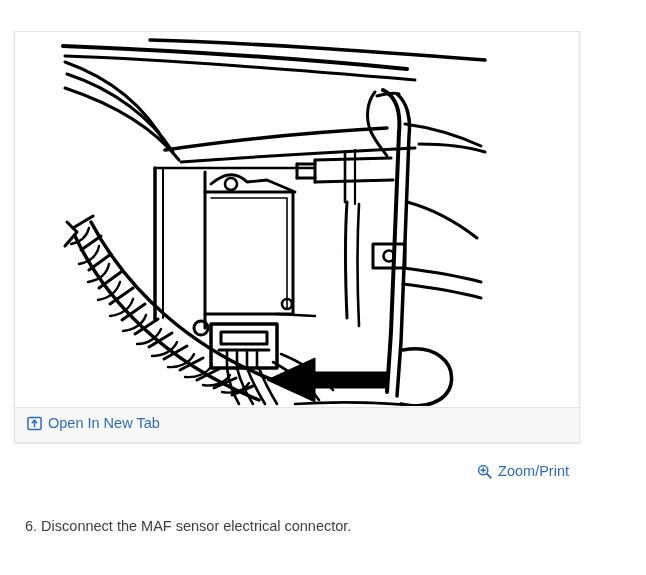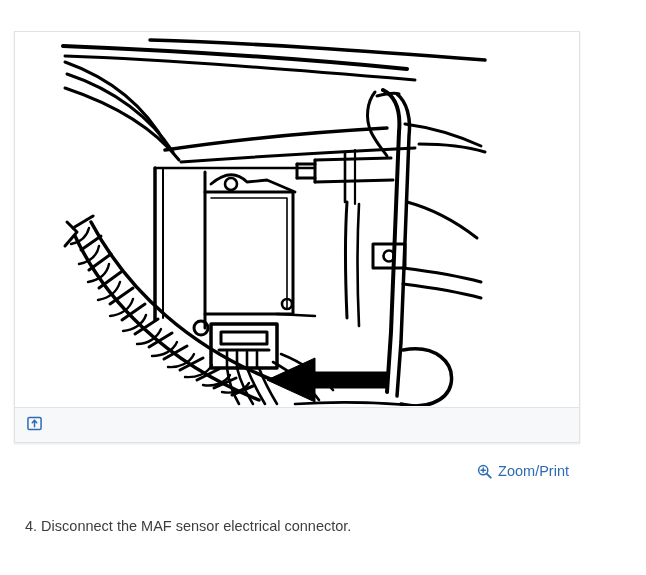--- a/index.html
+++ b/index.html
@@ -212,27 +212,28 @@
     </svg>
   </div>
 
   <div class="viewer-toolbar">
 
     <a class="tool-link left" href="#">
       <svg class="tool-icon" viewBox="0 0 16 16">
         <rect x="1" y="1.5" width="14" height="13" rx="1.5" fill="none" stroke="#2d6cb5" stroke-width="1.6"></rect>
         <path d="M8 11.5 L8 5.2 M8 4.6 L5.6 7.2 M8 4.6 L10.4 7.2" fill="none" stroke="#2d6cb5" stroke-width="1.6" stroke-linecap="round" stroke-linejoin="round"></path>
       </svg>
+      <span>Open In New Tab</span>
     </a>
 
     <a class="tool-link right" href="#">
       <svg class="tool-icon" viewBox="0 0 16 16">
         <circle cx="6.6" cy="6.6" r="4.9" fill="none" stroke="#2d6cb5" stroke-width="1.6"></circle>
         <path d="M10.3 10.3 L14.6 14.6" stroke="#2d6cb5" stroke-width="2" stroke-linecap="round"></path>
         <path d="M6.6 4.3 L6.6 8.9 M4.3 6.6 L8.9 6.6" stroke="#2d6cb5" stroke-width="1.5" stroke-linecap="round"></path>
       </svg>
       <span>Zoom/Print</span>
     </a>
 
   </div>
 </div>
 
-<div class="step-text">4. Disconnect the MAF sensor electrical connector.</div>
+<div class="step-text">6. Disconnect the MAF sensor electrical connector.</div>
 
 </body></html>

